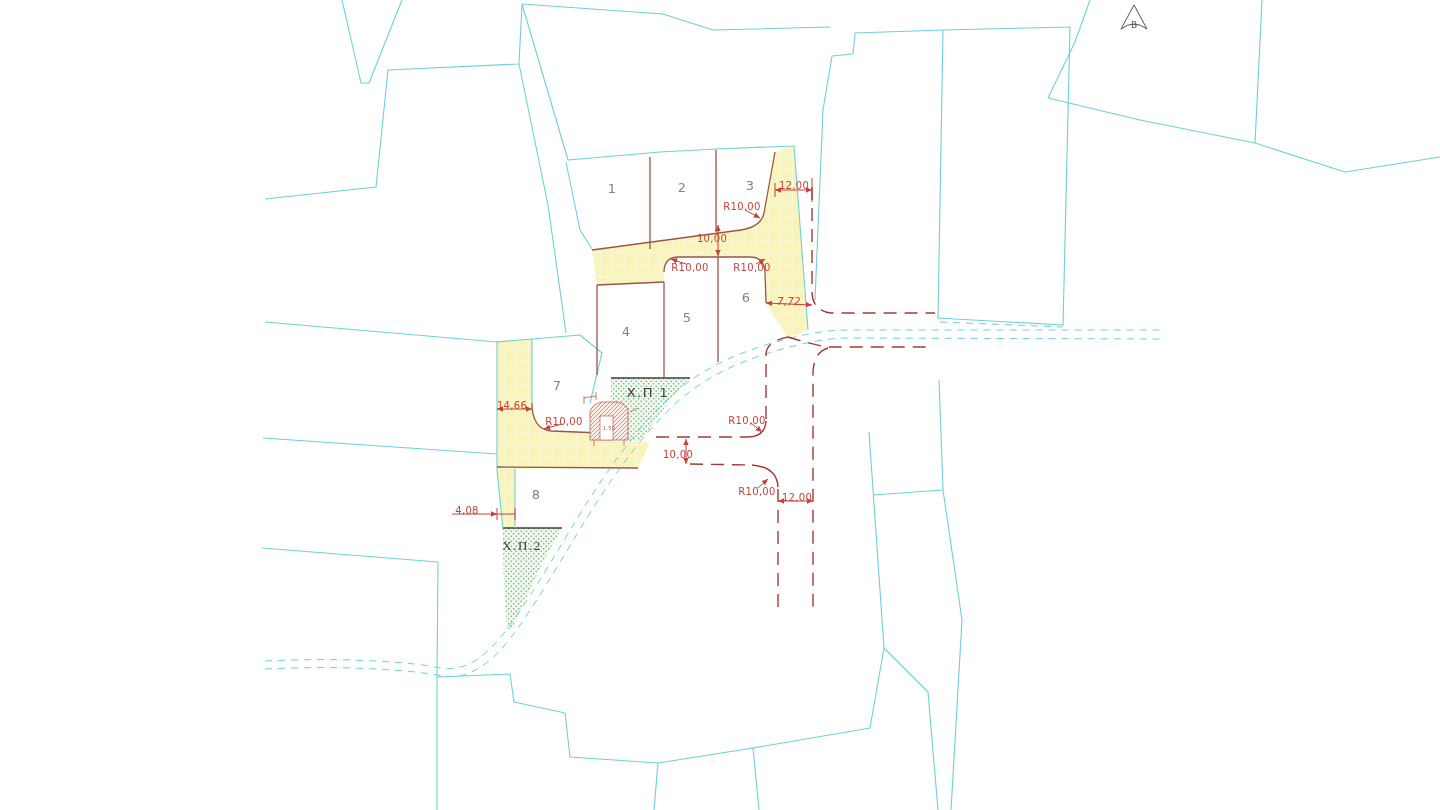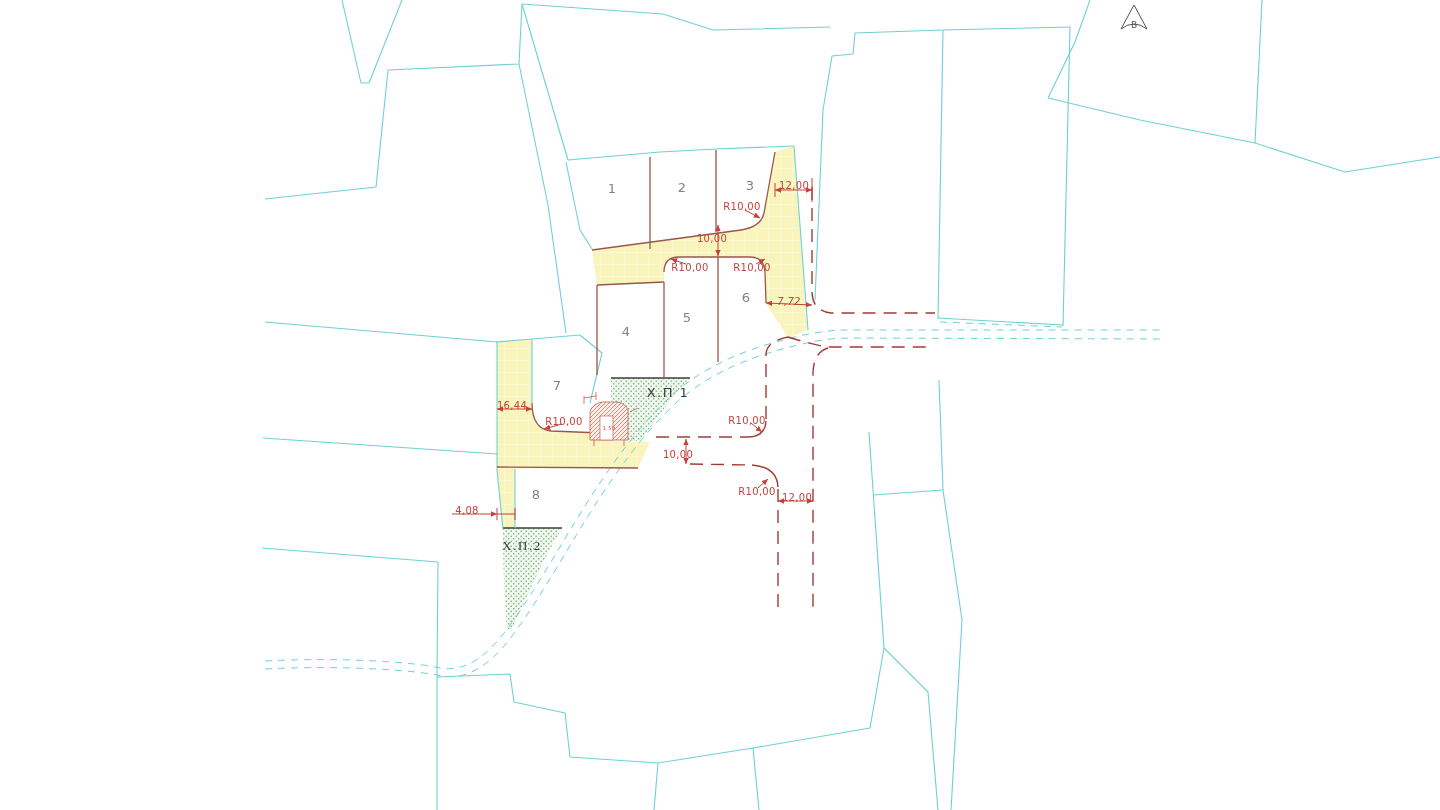--- a/index.html
+++ b/index.html
@@ -163,29 +163,29 @@
 
 <div id="label-layer">
       <span class="plot-number" style="left: 612px; top: 188px;">1</span>
       <span class="plot-number" style="left: 682px; top: 187px;">2</span>
       <span class="plot-number" style="left: 750px; top: 185px;">3</span>
       <span class="plot-number" style="left: 626px; top: 331px;">4</span>
       <span class="plot-number" style="left: 687px; top: 317px;">5</span>
       <span class="plot-number" style="left: 746px; top: 297px;">6</span>
       <span class="plot-number" style="left: 557px; top: 385px;">7</span>
       <span class="plot-number" style="left: 536px; top: 494px;">8</span>
-      <span class="zone-label" style="left: 668px; top: 392px;">Х.П 1</span>
+      <span class="zone-label" style="left: 648px; top: 392px;">Х.П 1</span>
       <span class="zone-label" style="left: 522px; top: 546px; font-family: Liberation Serif, serif;">Х.П.2</span>
       <span class="dim-label" style="left: 794px; top: 185px;">12,00</span>
       <span class="dim-label" style="left: 742px; top: 206px;">R10,00</span>
       <span class="dim-label" style="left: 712px; top: 238px;">10,00</span>
       <span class="dim-label" style="left: 690px; top: 267px;">R10,00</span>
       <span class="dim-label" style="left: 752px; top: 267px;">R10,00</span>
       <span class="dim-label" style="left: 789px; top: 301px; font-style: italic;">7,72</span>
-      <span class="dim-label" style="left: 512px; top: 405px;">16,44</span>
+      <span class="dim-label" style="left: 512px; top: 405px;">14,66</span>
       <span class="dim-label" style="left: 564px; top: 421px;">R10,00</span>
       <span class="dim-label tiny" style="left: 609px; top: 428px;">1,50</span>
       <span class="dim-label" style="left: 747px; top: 420px;">R10,00</span>
       <span class="dim-label" style="left: 678px; top: 454px;">10,00</span>
       <span class="dim-label" style="left: 757px; top: 491px;">R10,00</span>
       <span class="dim-label" style="left: 797px; top: 497px;">12,00</span>
       <span class="dim-label" style="left: 467px; top: 510px;">4,08</span>
     </div>
 
 </div>

